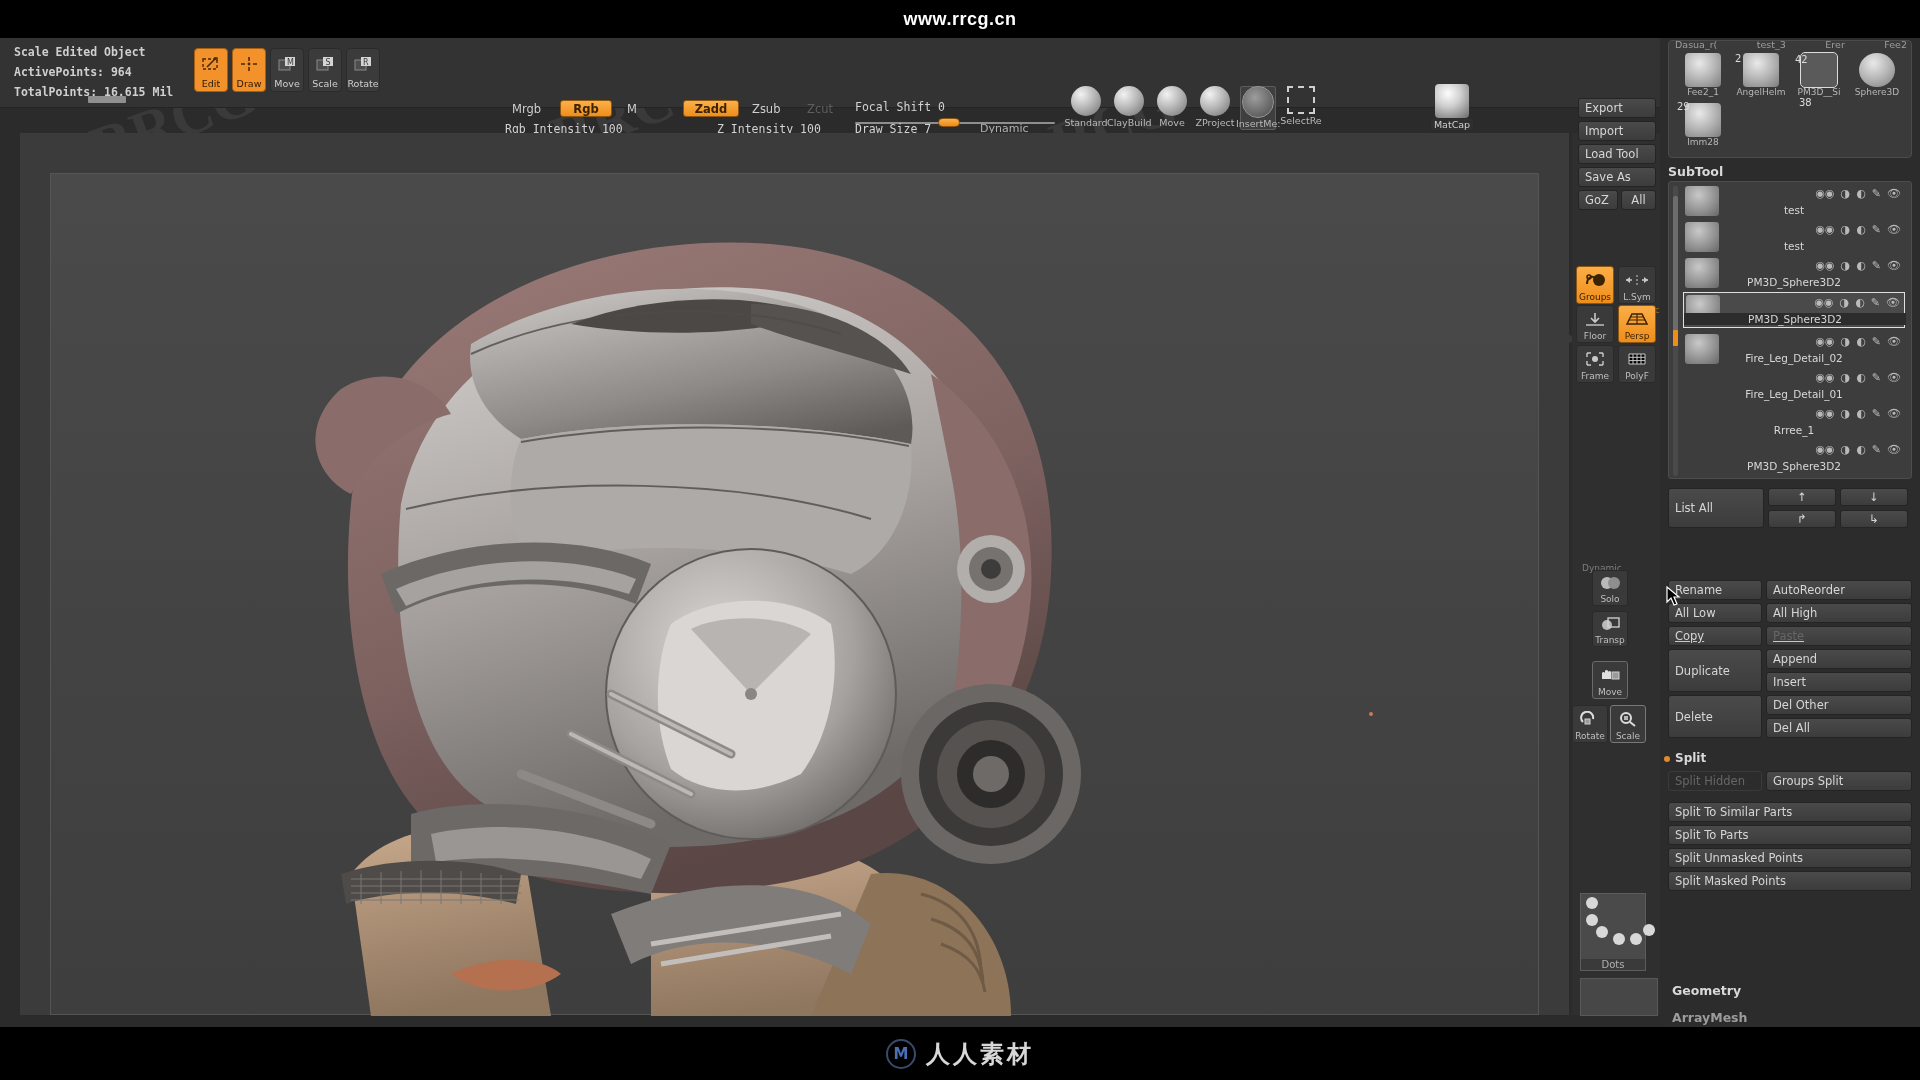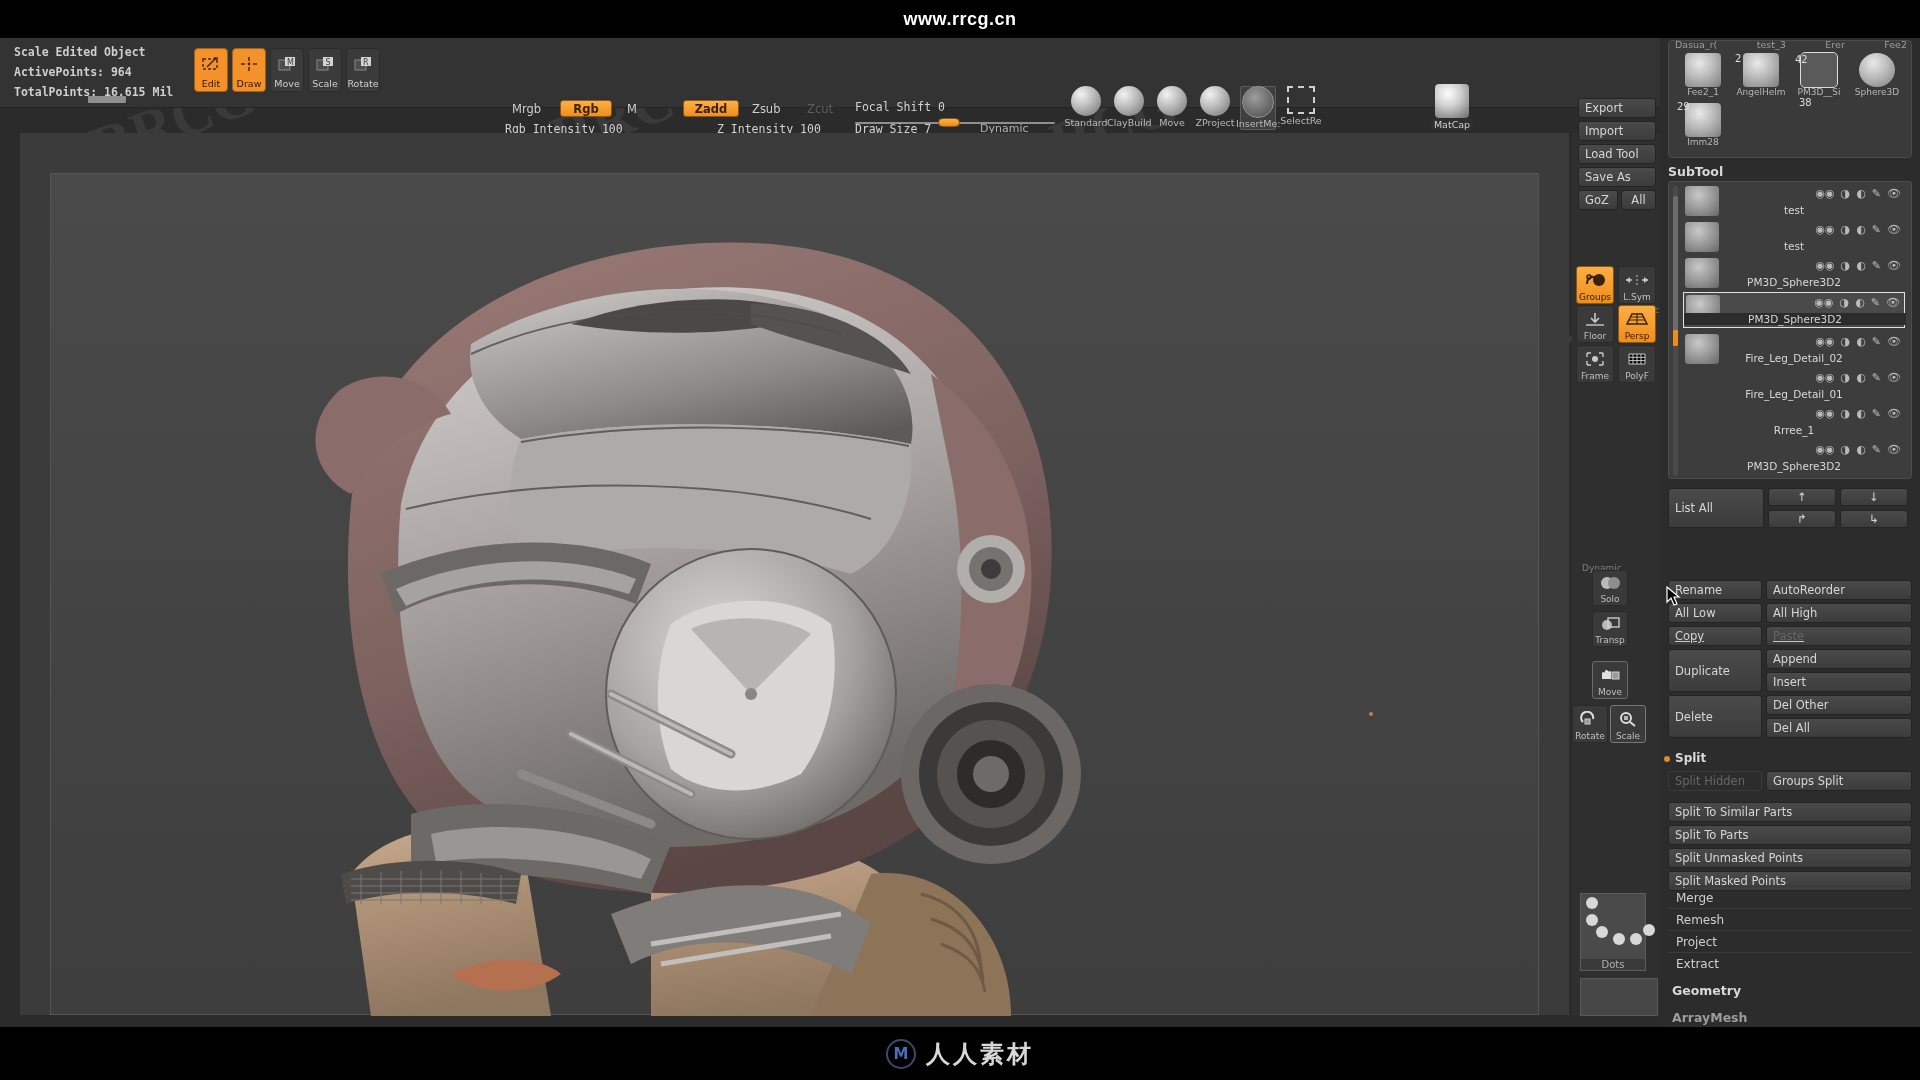--- a/index.html
+++ b/index.html
@@ -774,26 +774,20 @@
       <div style="display:flex;gap:4px;margin-bottom:11px;">
         <div class="rbtn dim" style="width:94px;background:none;border-color:#3a3a3a;">Split Hidden</div>
         <div class="rbtn" style="width:146px;">Groups Split</div>
       </div>
       <div class="rbtn" style="width:244px;margin-bottom:3px;">Split To Similar Parts</div>
       <div class="rbtn" style="width:244px;margin-bottom:3px;">Split To Parts</div>
       <div class="rbtn" style="width:244px;margin-bottom:3px;">Split Unmasked Points</div>
       <div class="rbtn" style="width:244px;margin-bottom:3px;">Split Masked Points</div>
     </div>
 
-    <div style="position:absolute;left:8px;top:848px;width:244px;">
-      <div class="flat">Merge</div>
-      <div class="flat">Remesh</div>
-      <div class="flat">Project</div>
-      <div class="flat">Extract</div>
-    </div>
 
     <div style="position:absolute;left:4px;top:945px;font-size:12.5px;color:#d9d9d9;font-weight:bold;padding-left:8px;">Geometry</div>
     <div style="position:absolute;left:4px;top:972px;font-size:12.5px;color:#9c9c9c;font-weight:bold;padding-left:8px;">ArrayMesh</div>
   </div>
 
   <svg style="position:absolute;left:1666px;top:548px;pointer-events:none;" width="16" height="22" viewBox="0 0 16 22">
     <path d="M1 1 L1 16 L5 12 L8 19 L11 18 L8 11 L13 11 Z" fill="#000" stroke="#fff" stroke-width="1.2"></path>
   </svg>
 
 </div>

